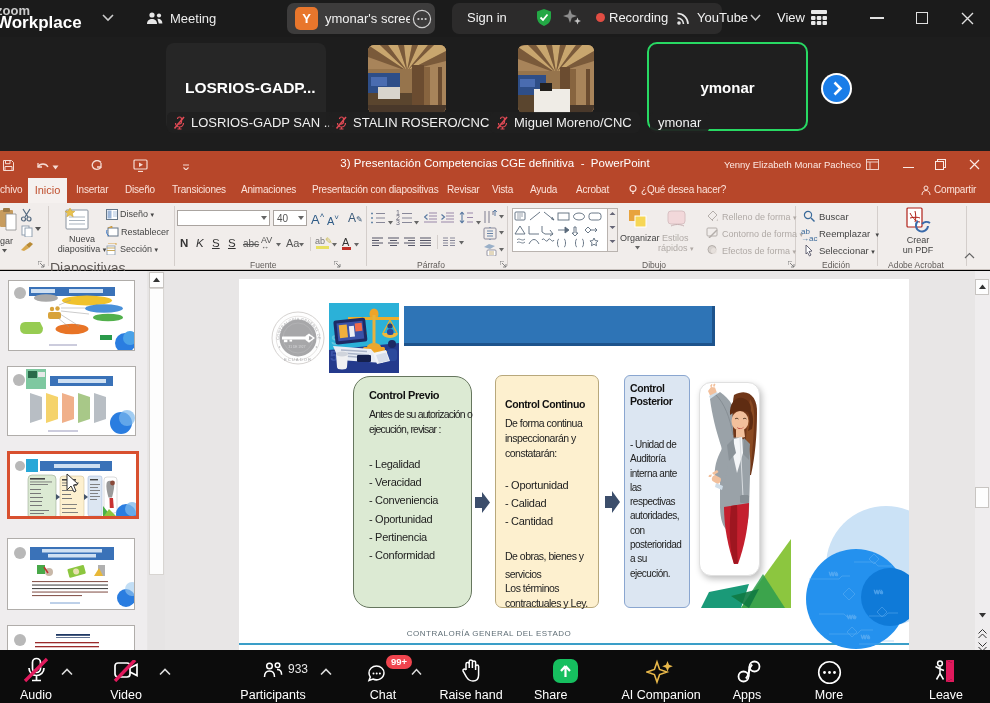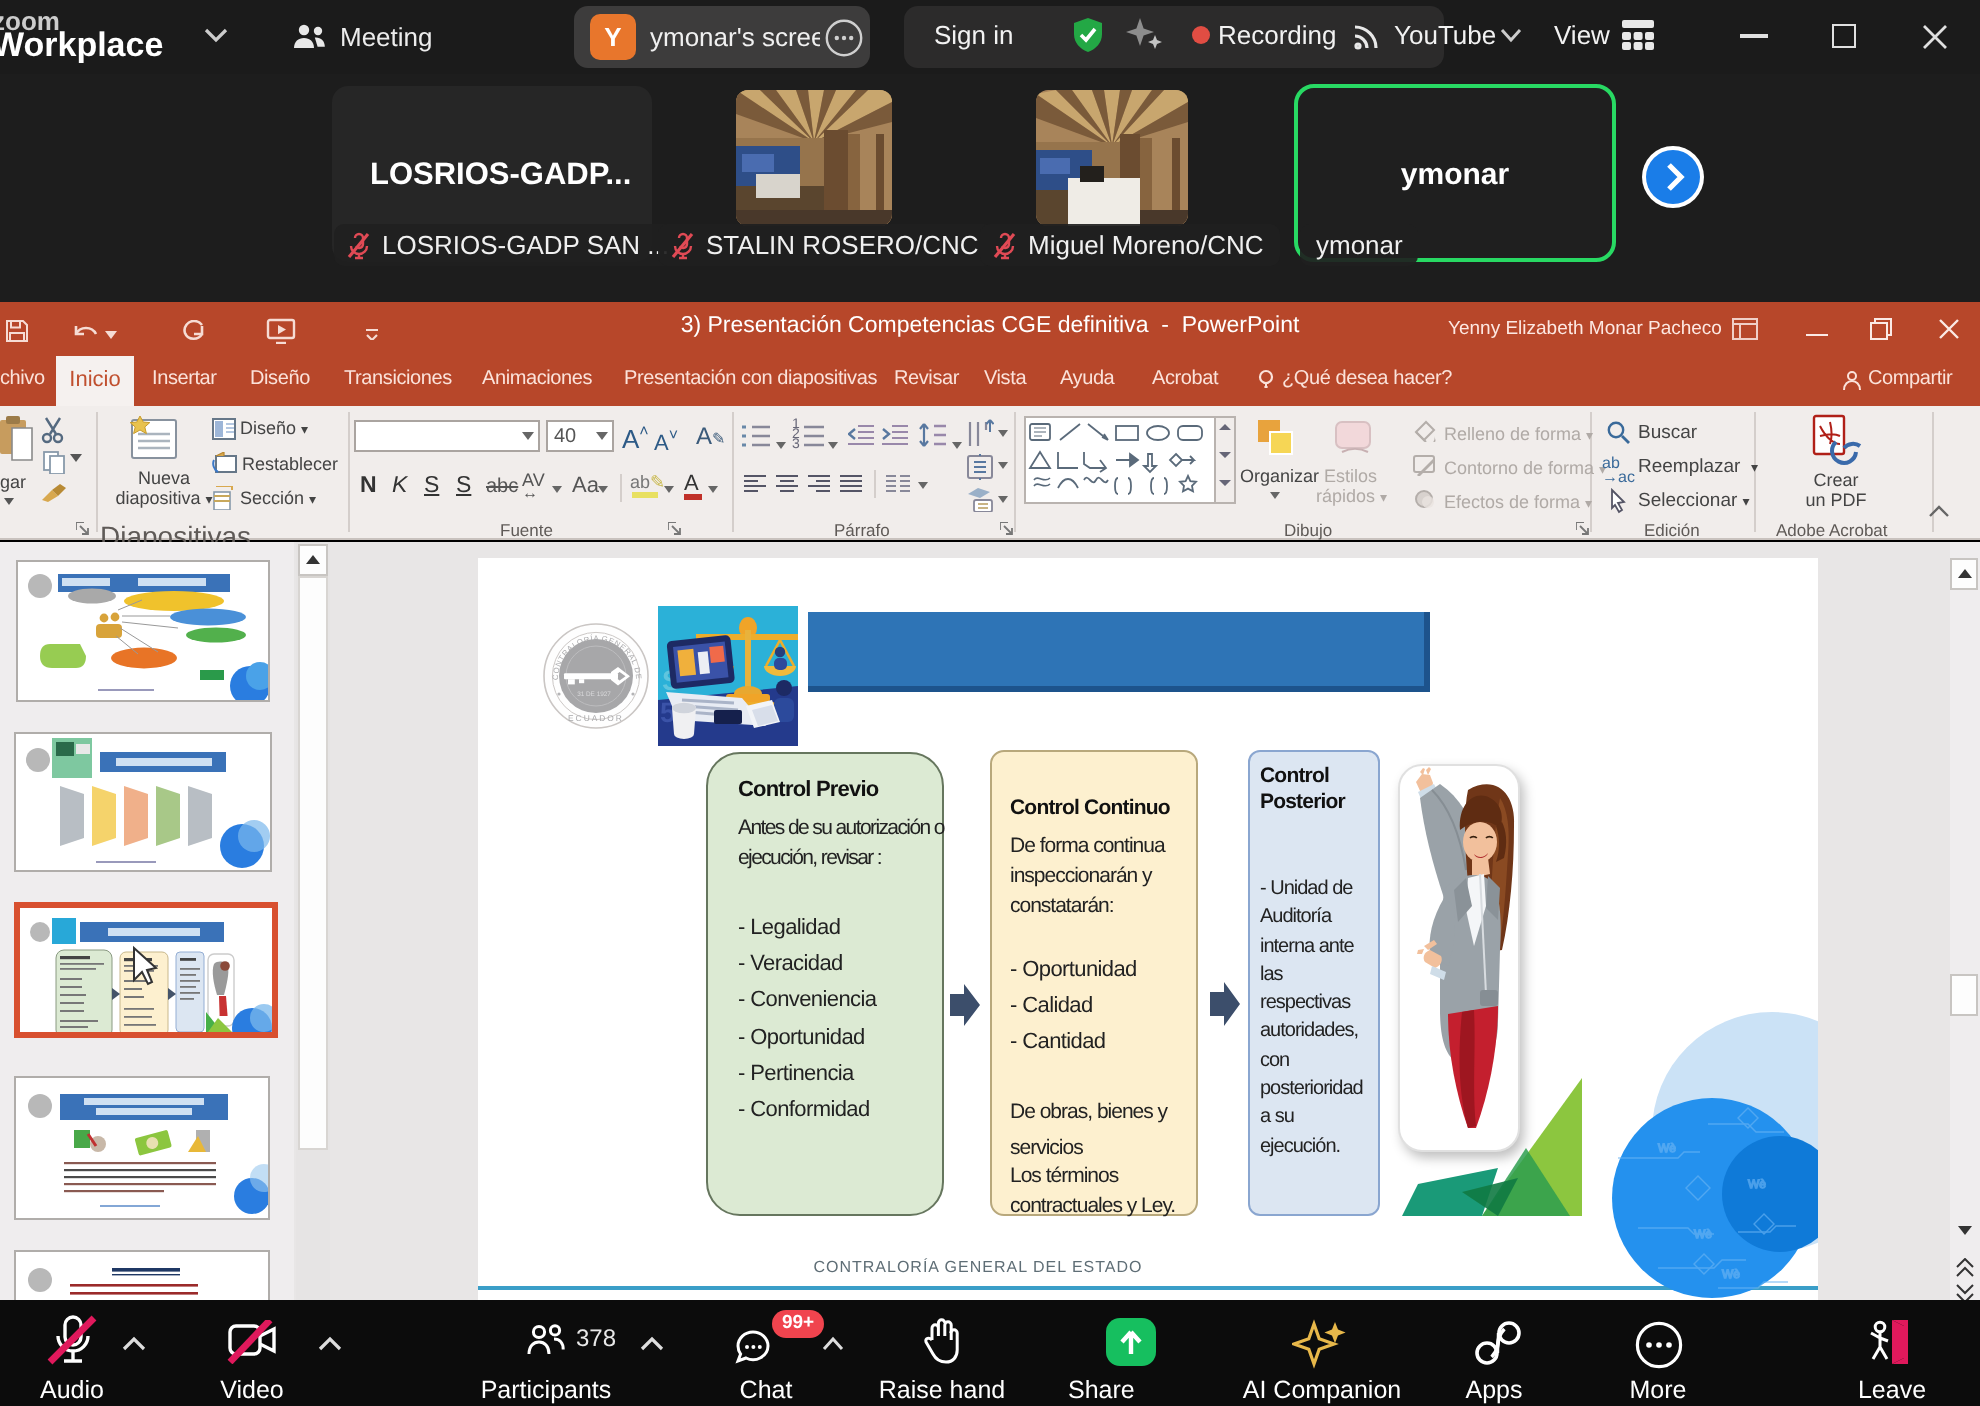--- a/index.html
+++ b/index.html
@@ -886,21 +886,21 @@
       <path d="M1 6.5 L6 1.5 L11 6.5" stroke="#ddd" stroke-width="1.6" fill="none"></path>
     </svg>
   <div class="abs" style="left:95px;top:38px;width:62px;text-align:center;color:#fff;font-size:12.5px;">Video</div>
 
   <svg class="abs" style="left:263px;top:11px;" width="20" height="19" viewBox="0 0 20 19" fill="none" stroke="#fff" stroke-width="1.5">
       <circle cx="6.5" cy="5" r="2.8"></circle>
       <path d="M1.5 16 c0-4 2.3-6 5-6 s5 2 5 6"></path>
       <circle cx="14.5" cy="4.2" r="2.3"></circle>
       <path d="M14 8.5 c2.8 0 4.6 2 4.6 5.2"></path>
     </svg>
-  <div class="abs" style="left:288px;top:12px;color:#e8e8e8;font-size:12px;">378</div>
+  <div class="abs" style="left:288px;top:12px;color:#e8e8e8;font-size:12px;">933</div>
   <svg class="abs" style="left:320px;top:18px;" width="12" height="8">
       <path d="M1 6.5 L6 1.5 L11 6.5" stroke="#ddd" stroke-width="1.6" fill="none"></path>
     </svg>
   <div class="abs" style="left:237px;top:38px;width:72px;text-align:center;color:#fff;font-size:12.5px;">Participants</div>
 
   <svg class="abs" style="left:367px;top:14px;" width="23" height="19" viewBox="0 0 23 19" fill="none" stroke="#fff" stroke-width="1.5">
       <path d="M2 9 a7.5 7 0 0 1 15 0 a7.5 7 0 0 1 -11 6 l-4 1.5 1.3-3.5 a7 7 0 0 1 -1.3-4z"></path>
       <g fill="#fff" stroke="none">
         <circle cx="6.5" cy="9.5" r="1"></circle>
         <circle cx="9.7" cy="9.5" r="1"></circle>

